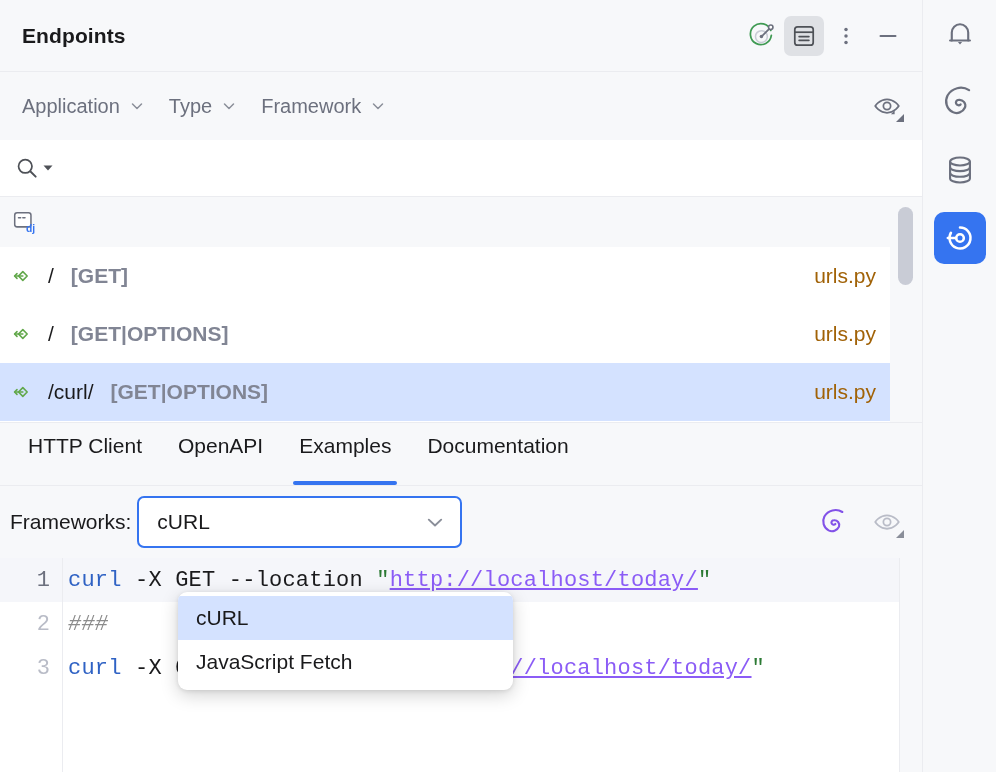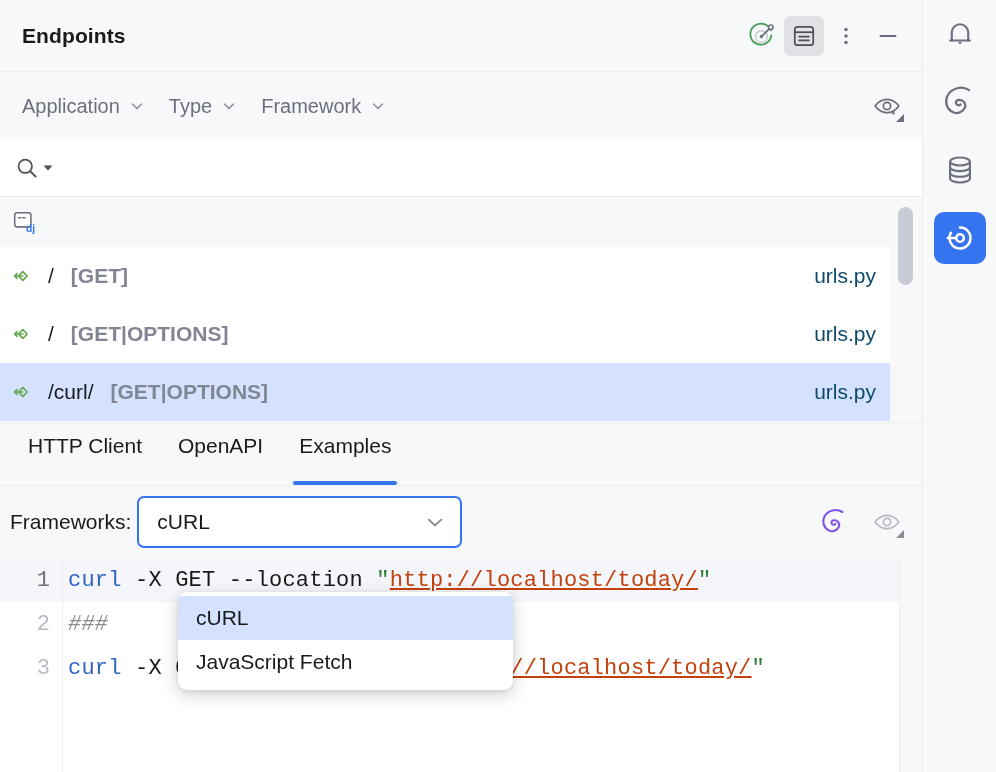--- a/index.html
+++ b/index.html
@@ -156,21 +156,21 @@
     font-size: 21px;
     color: #818594;
     font-weight: bold;
     margin-left: 7px;
     white-space: nowrap;
   }
   .ep-file {
     margin-left: auto;
     margin-right: 14px;
     font-size: 21px;
-    color: #0c4a6e;
+    color: #a16207;
   }
   .list-scroll-track {
     position: absolute;
     top: 0;
     right: 0;
     width: 32px;
     height: 225px;
     background: #f7f8fa;
   }
   .list-scroll-thumb {
@@ -298,21 +298,21 @@
     font-size: 22px;
     color: #1a1a1c;
     white-space: pre;
     padding-left: 6px;
     letter-spacing: 0.2px;
   }
   .tok-kw { color: #2f62c4; }
   .tok-plain { color: #1a1a1c; }
   .tok-comment { color: #8c8c8c; font-style: italic; }
   .tok-str { color: #2c7a34; }
-  .tok-link { color: #c2410c; text-decoration: underline; }
+  .tok-link { color: #8b5cf6; text-decoration: underline; }
   .editor-right-gutter {
     position: absolute;
     top: 0;
     right: 0;
     width: 22px;
     bottom: 0;
     background: #f7f8fa;
     border-left: 1px solid #ebecf0;
   }
 
@@ -510,20 +510,24 @@
       <div class="tab">
         <span>HTTP Client</span>
         <span class="tab-underline"></span>
       </div>
       <div class="tab">
         <span>OpenAPI</span>
         <span class="tab-underline"></span>
       </div>
       <div class="tab active">
         <span>Examples</span>
+        <span class="tab-underline"></span>
+      </div>
+      <div class="tab">
+        <span>Documentation</span>
         <span class="tab-underline"></span>
       </div>
     </div>
 
     <div class="fw-row">
       <span class="fw-label">Frameworks:</span>
 
       <div class="combo">
         <span class="combo-value">cURL</span>
         <svg width="22" height="22" viewBox="0 0 16 16" fill="none">

